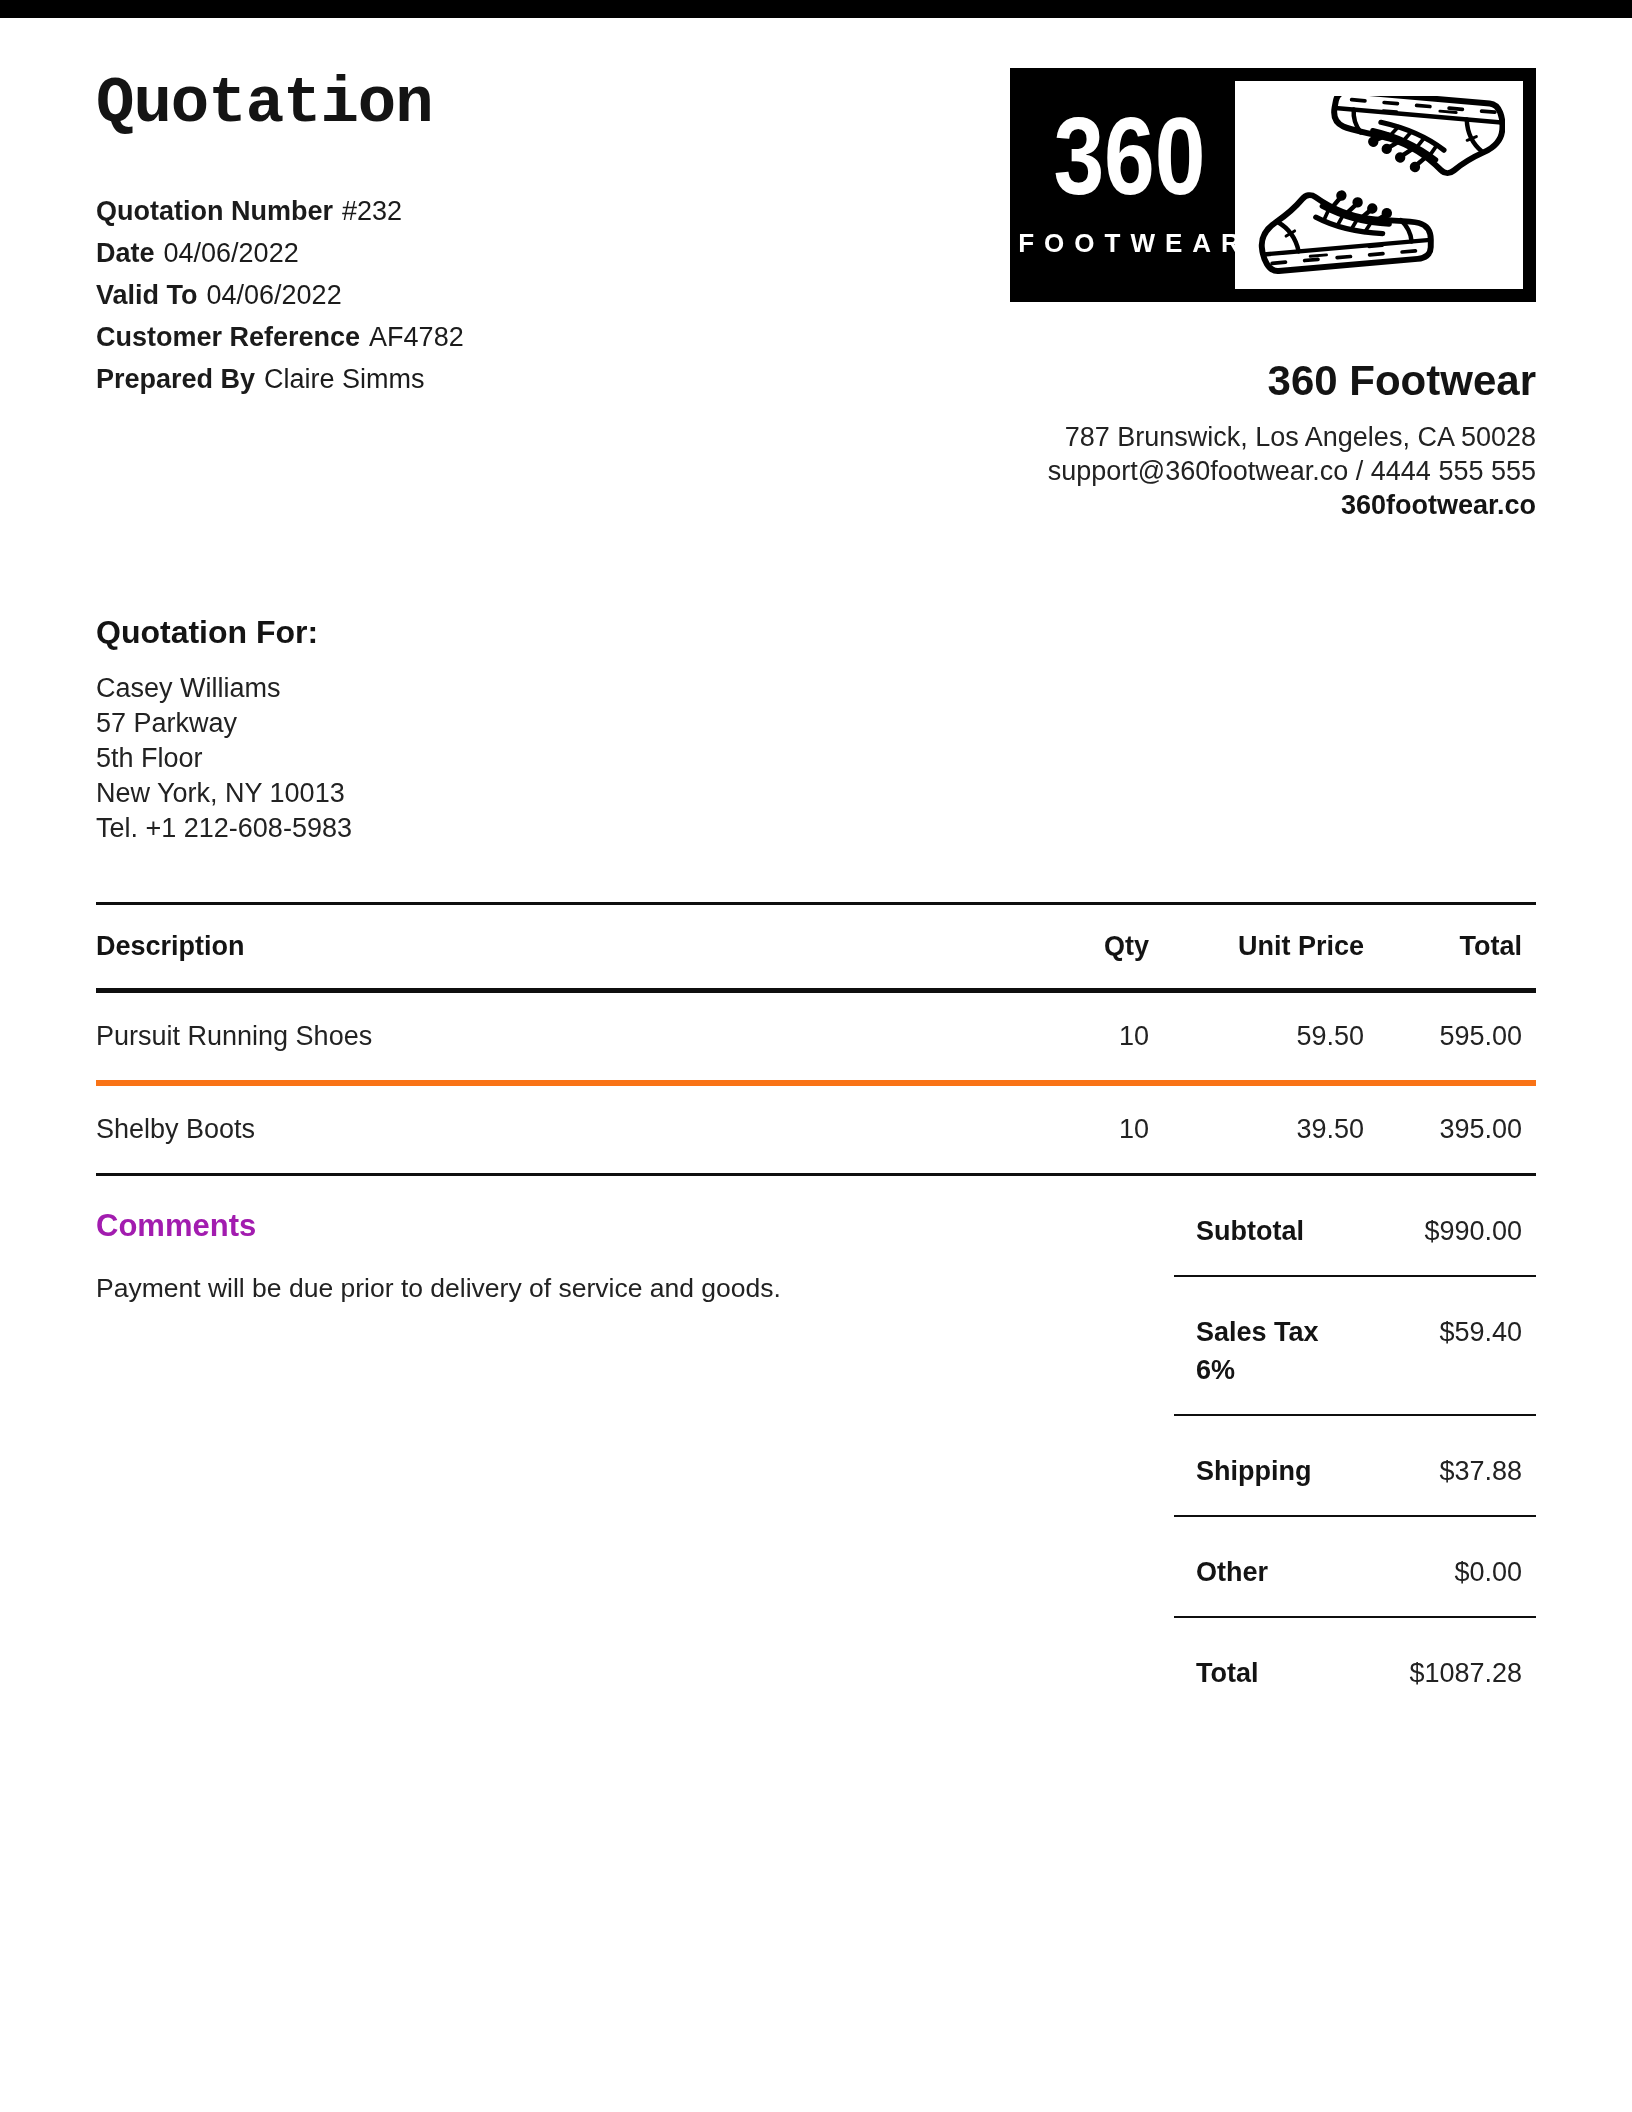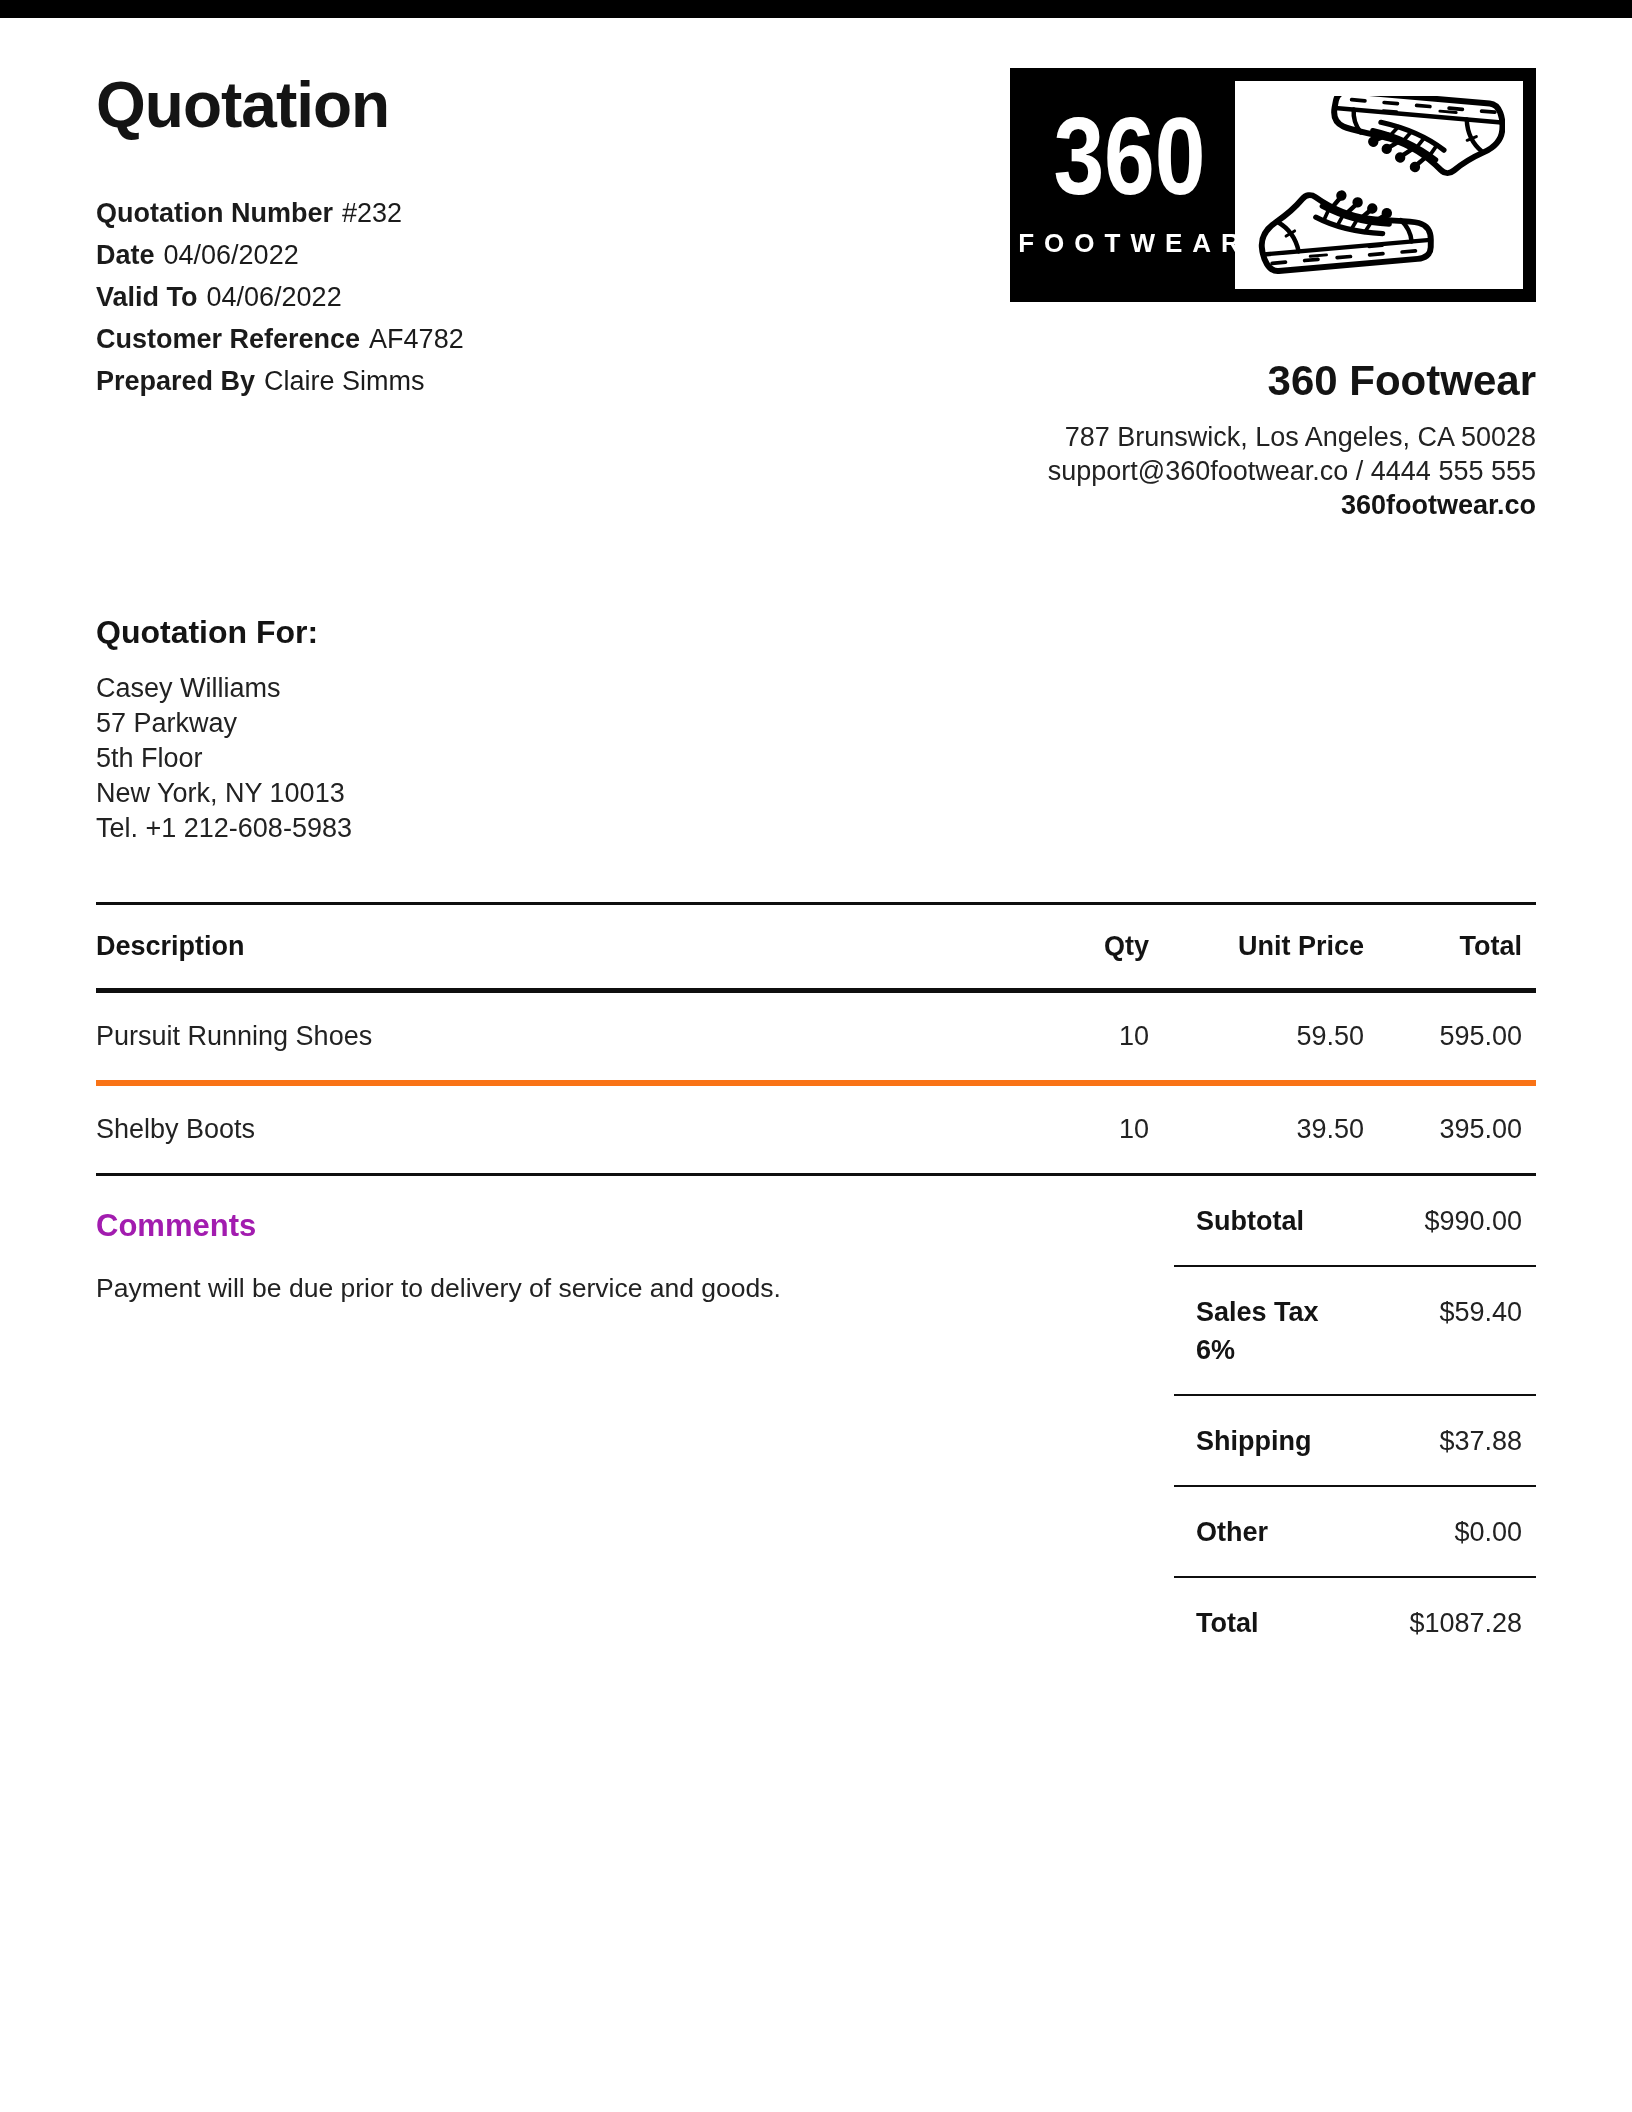--- a/index.html
+++ b/index.html
@@ -8,21 +8,21 @@
     width: 1632px; height: 2112px;
     background: #ffffff;
     color: #1b1b1b;
     font-family: "Liberation Sans", sans-serif;
   }
   .topbar { height: 18px; width: 100%; background: #000; }
   .content { padding: 0 96px; }
 
   
   .header { display: flex; justify-content: space-between; align-items: flex-start; margin-top: 50px; }
-  .page-title { font-size: 64px; font-weight: 700; color: #141414; margin: 0 0 50px 0; letter-spacing: -1px; }
+  .page-title { font-size: 64px; font-weight: 700; color: #141414; margin: 0 0 50px 0; letter-spacing: -1px; font-family: Liberation Mono, monospace; }
   .meta { font-size: 27px; line-height: 42px; }
   .meta-label { font-weight: 700; margin-right: 9px; }
 
   .brand { width: 526px; display: flex; flex-direction: column; align-items: flex-end; gap: 30px; }
   .logo { width: 526px; height: 234px; background: #000; display: flex; padding: 13px; }
   .logo-left { width: 212px; color: #fff; display: flex; flex-direction: column; align-items: center; justify-content: center; gap: 26px; }
   .logo-num { font-size: 106px; font-weight: 700; line-height: 0.85; transform: scale(0.86, 1.04); }
   .logo-word { font-size: 26px; font-weight: 700; letter-spacing: 10px; margin-right: -10px; white-space: nowrap; }
   .logo-right { flex: 1; background: #fff; display: flex; align-items: center; justify-content: center; overflow: hidden; }
 
@@ -57,21 +57,21 @@
 
   
   .bottom { display: flex; justify-content: space-between; align-items: flex-start; }
   .comments { width: 760px; margin-top: 32px; }
   .comments-heading { font-size: 31px; font-weight: 700; color: #a21caf; margin: 0 0 26px 0; }
   .comments-text { font-size: 26.5px; margin: 0; line-height: 1.4; color: #222; }
 
   .totals { width: 362px; }
   .total-row {
     display: flex; justify-content: space-between; align-items: flex-start;
-    padding: 26px 14px 25px 22px;
+    padding: 36px 14px 25px 22px;
     border-bottom: 2px solid #0f0f0f;
     font-size: 27px;
   }
   .total-row.last { border-bottom: none; }
   .total-label { font-weight: 700; color: #141414; white-space: pre-line; line-height: 38px; }
   .total-value { line-height: 38px; color: #222; }
 </style>
 </head>
 <body>
 

